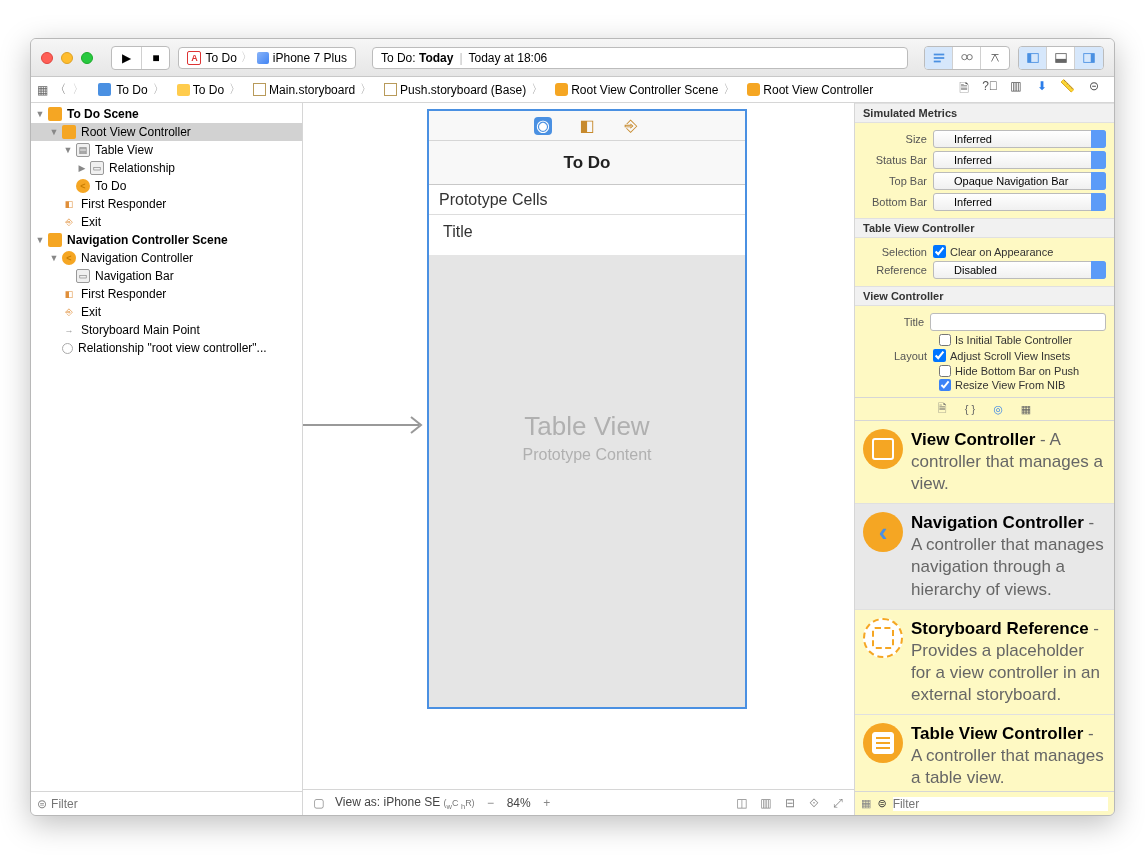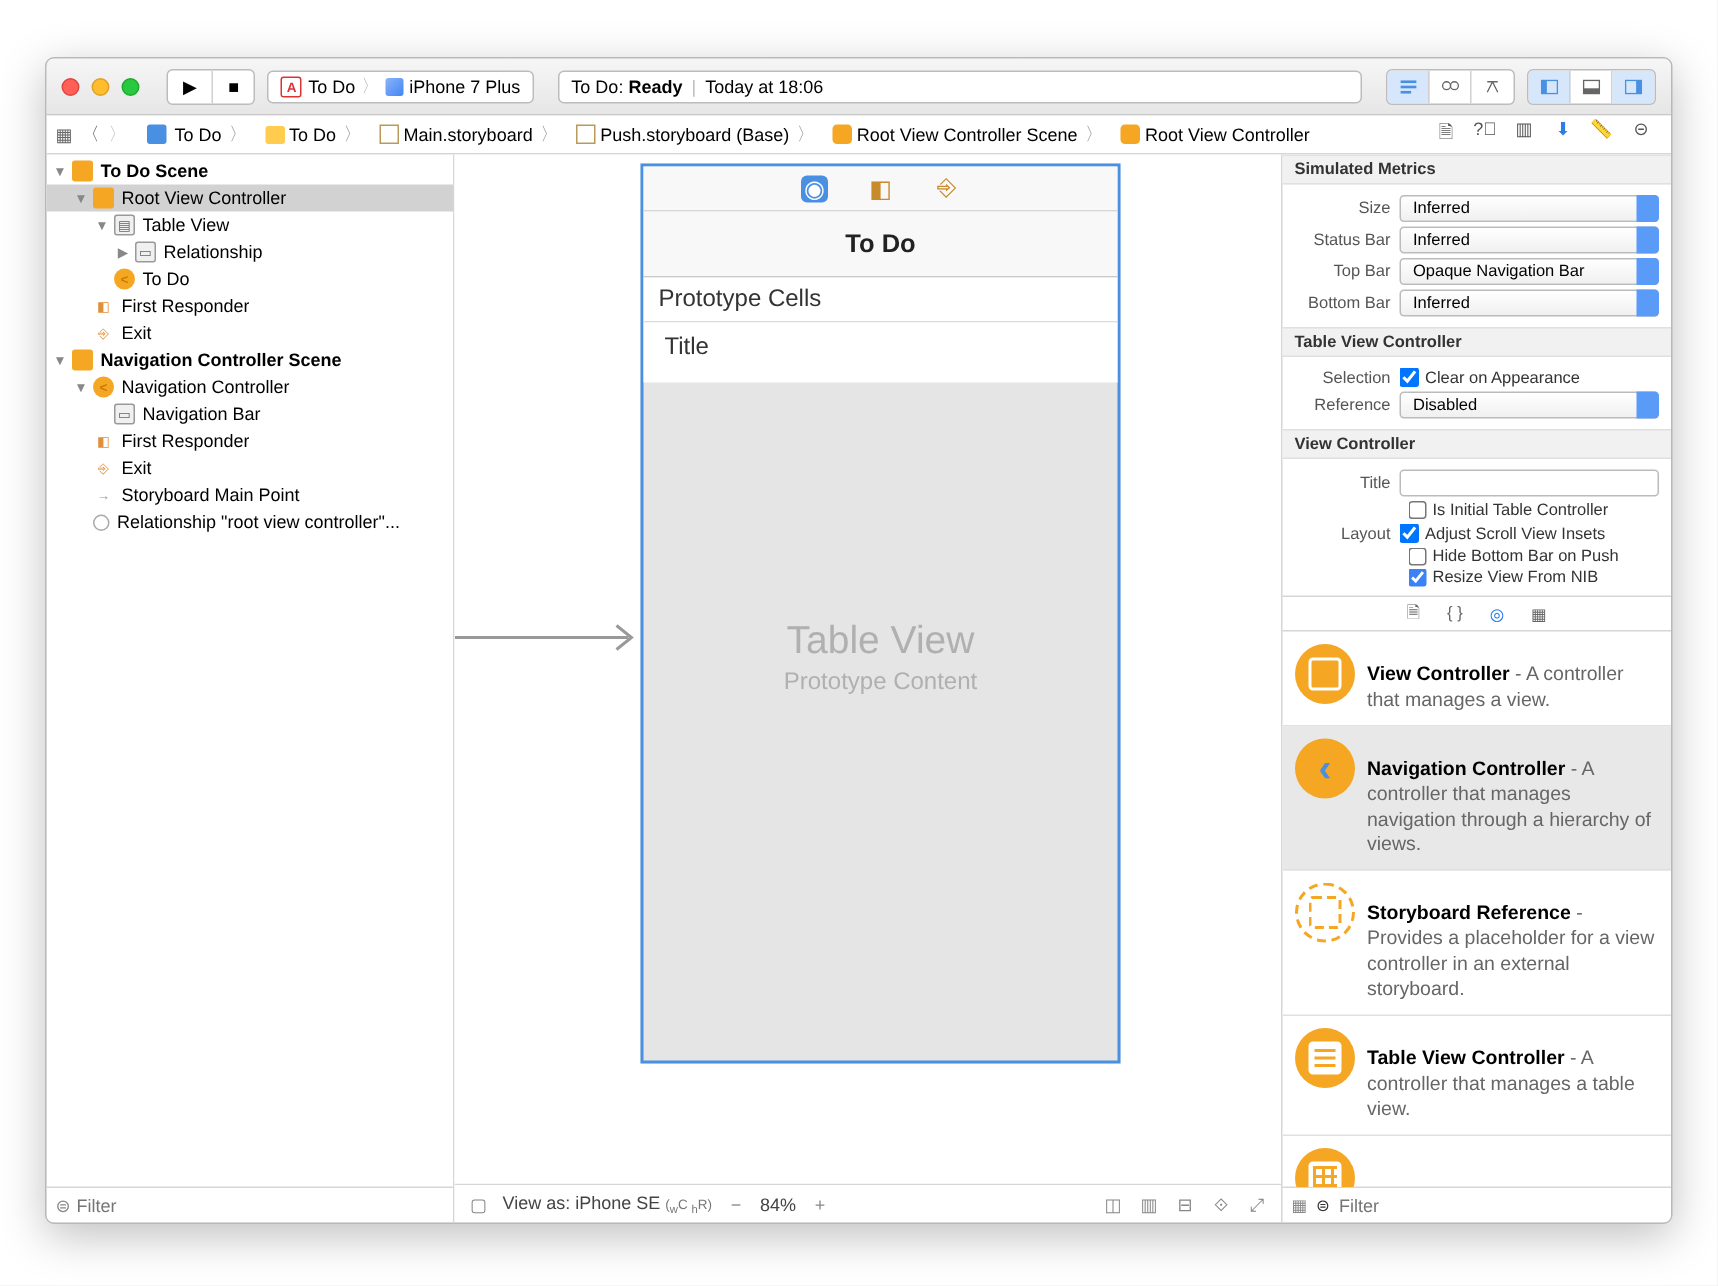--- a/index.html
+++ b/index.html
@@ -73,47 +73,47 @@
 .dev-ph .t1 { font-size:26px; color:#b0b0b0; }
 .dev-ph .t2 { font-size:16px; color:#b0b0b0; margin-top:4px;}
 .arrow-entry { position:absolute; left:0px; top:310px; }
 .arrow-entry svg { stroke:#999; fill:none; stroke-width:2;}
 .canvas-foot { height:26px; border-top:1px solid #d6d6d6; display:flex; align-items:center; padding:0 8px; font-size:12px; gap:8px; color:#444;}
 .canvas-foot .spacer { flex:1; }
 .canvas-foot .ib { color:#888; width:16px; text-align:center;}
 .small-key { font-size:9px; color:#777; }
 
 
-.inspector { width: 260px; background: #ffffff; border-left: 1px solid #d6d6d6; display:flex; flex-direction:column; font-size:11px; color:#333;}
+.inspector { width: 260px; background: #fef9c3; border-left: 1px solid #d6d6d6; display:flex; flex-direction:column; font-size:11px; color:#333;}
 .insp-sec-h { background:#f1f1f1; padding:3px 8px; font-weight:600; border-bottom:1px solid #e0e0e0; border-top:1px solid #e0e0e0;}
 .insp-body { padding:4px 8px;}
 .frow { display:flex; align-items:center; margin:3px 0; }
 .frow .flabel { width:70px; text-align:right; padding-right:6px; color:#555;}
-.frow select, .frow input[type=text] { flex:1; height:18px; border:1px solid #bbb; border-radius:3px; font-size:11px; padding:0 4px; background:#fff;}
+.frow select, .frow input[type=text] { flex:1; height:18px; border:1px solid #bbb; border-radius:3px; font-size:11px; padding:0 16px; background:#fff;}
 .frow select { background:linear-gradient(#fff,#f0f0f0);}
 .frow .sel-wrap { flex:1; position:relative; display:flex;}
 .sel-wrap::after { content:""; position:absolute; right:0; top:0; bottom:0; width:15px; background:#5b9bf8; border-radius:0 3px 3px 0; pointer-events:none;}
 .chk { display:flex; align-items:center; gap:4px; margin:2px 0 2px 76px; }
 .chk input { accent-color:#3b82f6; width:12px; height:12px;}
 .lib-tabs { height:24px; border-top:1px solid #d6d6d6; border-bottom:1px solid #d6d6d6; display:flex; justify-content:center; gap:18px; align-items:center; color:#666;}
 .lib-tabs .active { color:#2b7de9;}
 .library { flex:1; overflow:auto;}
 .lib-item { display:flex; padding:8px; border-bottom:1px solid #e0e0e0; gap:8px;}
 .lib-item.sel { background:#e8e8e8;}
 .lib-icon { width:40px; height:40px; border-radius:50%; background:#f5a623; flex-shrink:0; display:flex; align-items:center; justify-content:center;}
 .lib-icon.dashed { background:#fff; border:2px dashed #f5a623;}
 .lib-icon .inner { width:22px; height:22px; border:2px solid #fff; border-radius:3px; background:#f5a623;}
 .lib-icon.dashed .inner { border:2px dashed #f5a623; background:#fff;}
 .lib-icon.nav::after { content:"‹"; color:#4a90e2; font-size:26px; font-weight:bold;}
 .lib-icon.lines { }
 .lib-icon.lines .inner { background:#fff; border:1px solid #fff; position:relative;}
 .lib-icon.lines .inner::before {content:""; position:absolute; left:3px; right:3px; top:4px; height:2px; background:#f5a623; box-shadow:0 5px 0 #f5a623, 0 10px 0 #f5a623;}
 .lib-icon.grid .inner { background:#fff; border:1px solid #fff; position:relative;}
 .lib-icon.grid .inner::before {content:""; position:absolute; inset:2px; background:repeating-linear-gradient(#f5a623 0 2px, transparent 2px 6px), repeating-linear-gradient(90deg,#f5a623 0 2px, transparent 2px 6px);}
-.lib-text { font-size:13px; line-height:1.3;margin-top:12px;}
+.lib-text { font-size:17px; line-height:1.3;}
 .lib-text b { font-weight:600; color:#000;}
 .lib-text span { color:#666;}
 .insp-foot { height:24px; border-top:1px solid #d6d6d6; display:flex; align-items:center; padding:0 6px; gap:6px;}
 .insp-foot .grid-ic { color:#888;}
 .insp-foot input { flex:1; border:none; outline:none; font-size:12px;}
 svg.icon { width:14px; height:14px; }
 </style>
 </head>
 <body>
 
@@ -131,21 +131,21 @@
     </div>
     <div class="scheme">
       <span class="app-icon-letter">A</span>
       <span>To Do</span>
       <span class="sep">〉</span>
       <span class="dev-icon"></span>
       <span>iPhone 7 Plus</span>
     </div>
     <div class="status">
       <span>To Do:</span>&nbsp;
-      <b>Ready</b>
+      <b>Today</b>
       <span class="divider">|</span>
       <span>Today at 18:06</span>
     </div>
     <div class="tbicons">
       <div class="seg">
         <div class="btn active">
           <svg class="icon" viewBox="0 0 16 16">
               <rect x="2" y="3" width="12" height="2" fill="#4a90e2"></rect>
               <rect x="2" y="7" width="12" height="2" fill="#4a90e2"></rect>
               <rect x="2" y="11" width="8" height="2" fill="#4a90e2"></rect>

